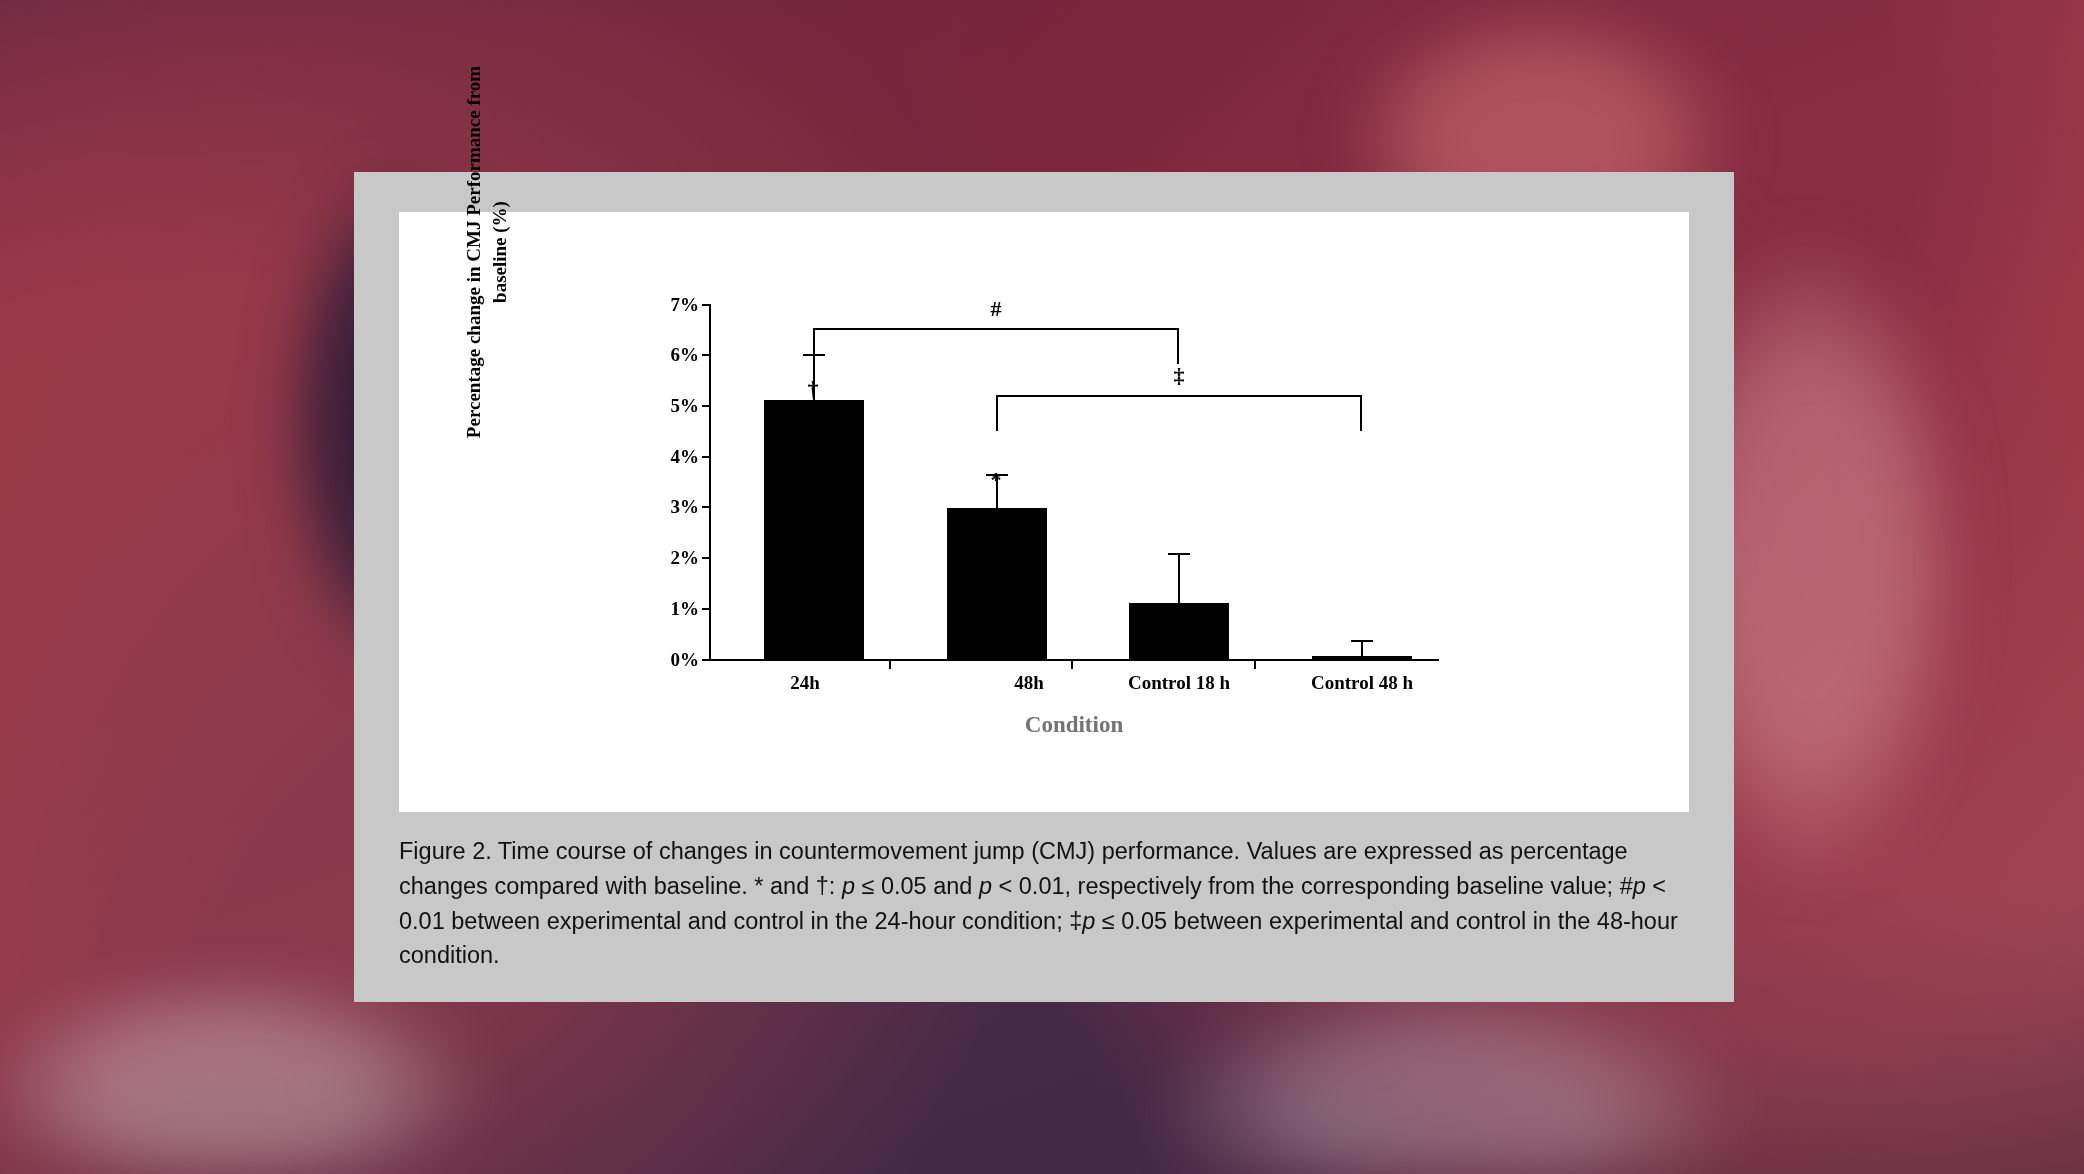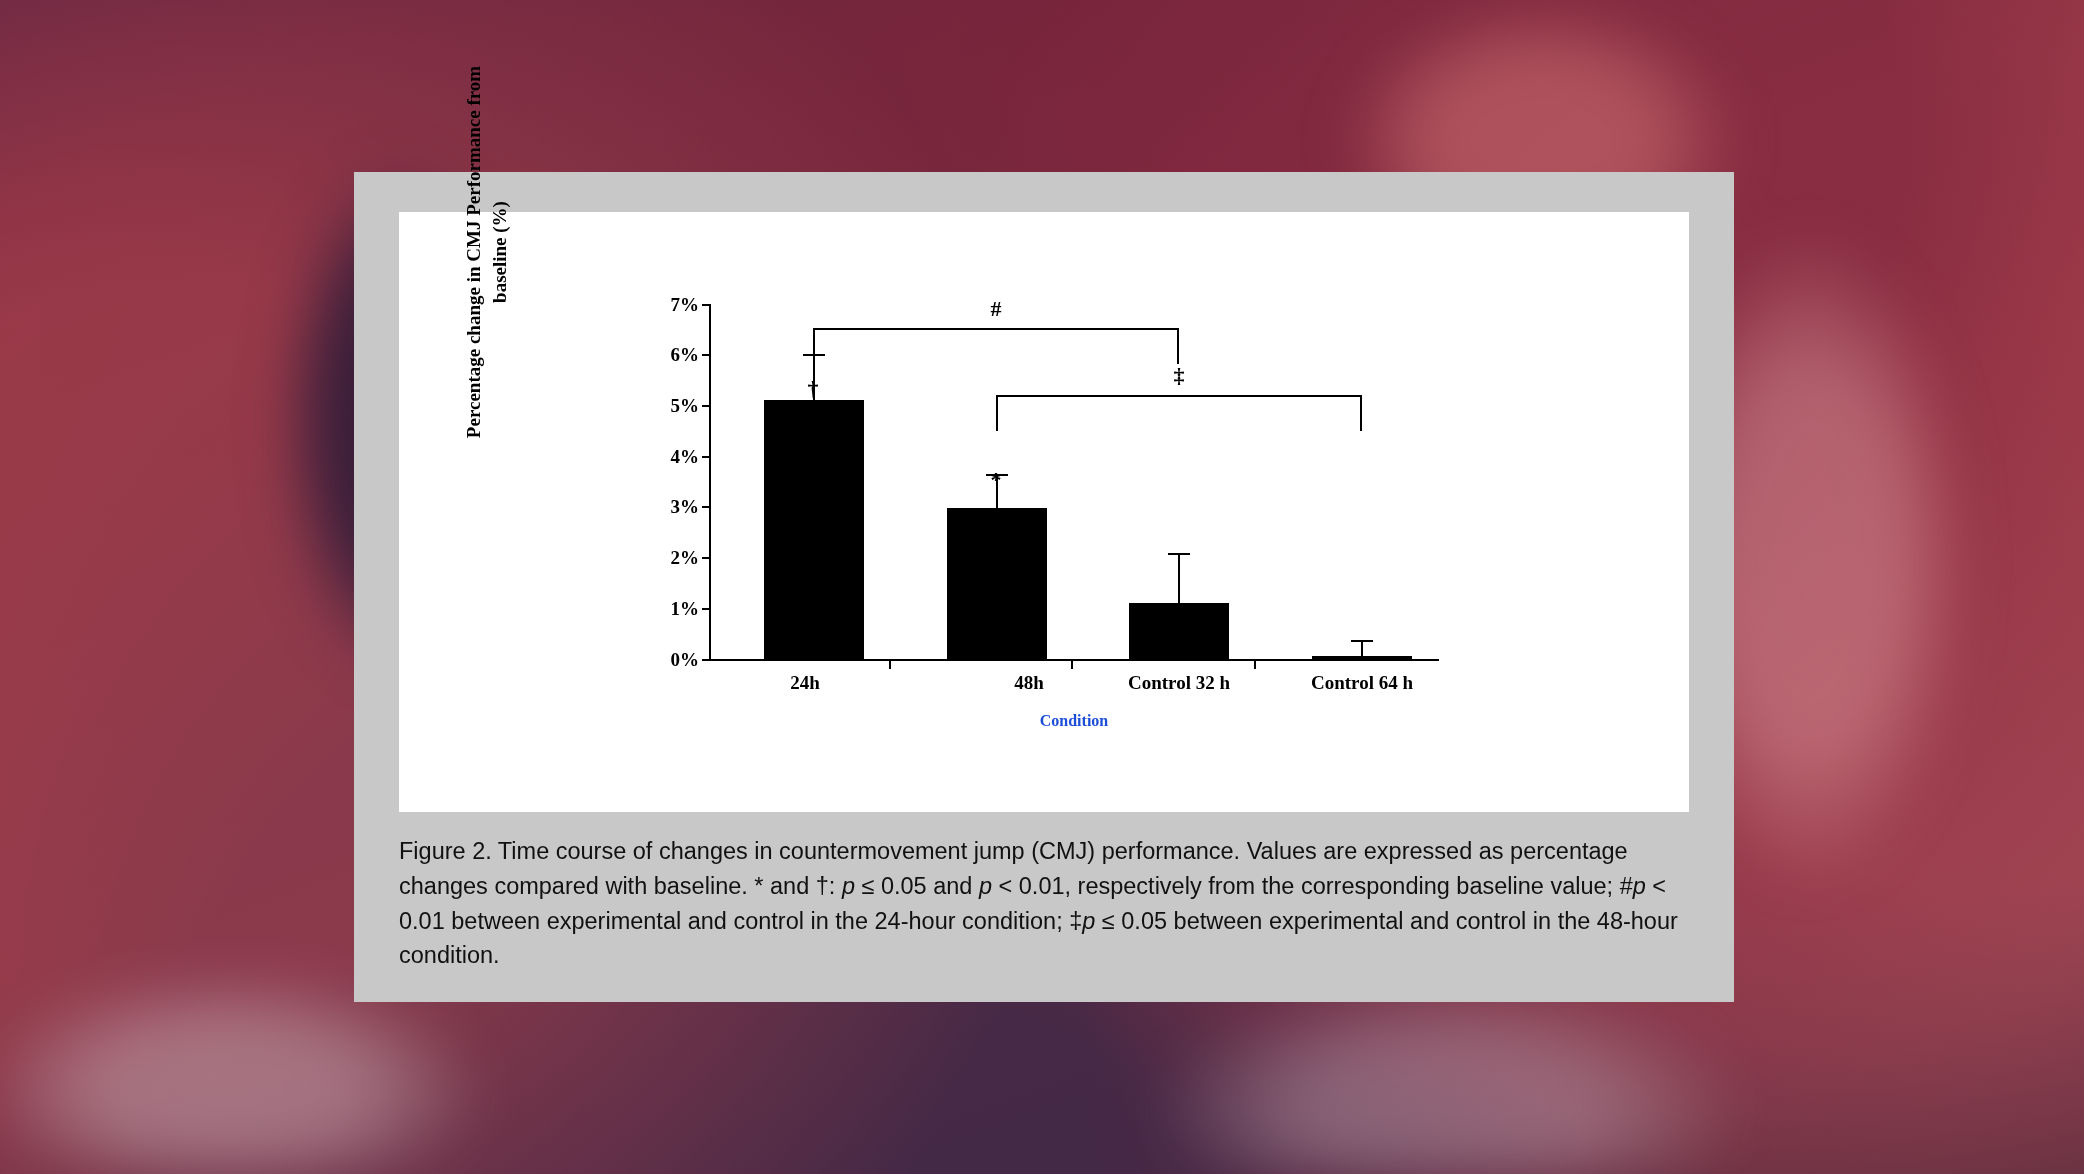--- a/index.html
+++ b/index.html
@@ -166,22 +166,22 @@
     white-space: nowrap;
   }
 
   .x-axis-title {
     position: absolute;
     top: 500px;
     left: 0; right: 0;
     text-align: center;
     font-family: "Liberation Serif", serif;
     font-weight: bold;
-    font-size: 16px;
-    color: #1d4ed8;
+    font-size: 23px;
+    color: #737373;
   }
   #x-axis-title-wrap { position: absolute; left: 310px; width: 730px; }
 
   
   .bracket {
     position: absolute;
     border-top: 2px solid #000;
     box-sizing: border-box;
   }
   .bracket .leg-l, .bracket .leg-r {
@@ -283,22 +283,22 @@
       </div>
 
       <div class="bracket" style="left:597px; top:183px; width:366px; height:34px;">
         <div class="leg-l" style="height:34px;"></div>
         <div class="leg-r" style="height:34px;"></div>
         <div class="bracket-label">‡</div>
       </div>
 
       <div class="cat-label" style="left:406px">24h</div>
       <div class="cat-label" style="left:630px">48h</div>
-      <div class="cat-label" style="left:780px">Control 32 h</div>
-      <div class="cat-label" style="left:963px">Control 64 h</div>
+      <div class="cat-label" style="left:780px">Control 18 h</div>
+      <div class="cat-label" style="left:963px">Control 48 h</div>
 
       <div id="x-axis-title-wrap">
         <div class="x-axis-title">Condition</div>
       </div>
 
     </div>
   </div>
 
   <div id="caption">
     <b>Figure 2.</b><span> Time course of changes in countermovement jump (CMJ) performance. Values are expressed as percentage changes compared with baseline. * and †: </span><i>p</i><span> ≤ 0.05 and </span><i>p</i><span> &lt; 0.01, respectively from the corresponding baseline value; #</span><i>p</i><span> &lt; 0.01 between experimental and control in the 24-hour condition; ‡</span><i>p</i><span> ≤ 0.05 between experimental and control in the 48-hour condition.</span>

